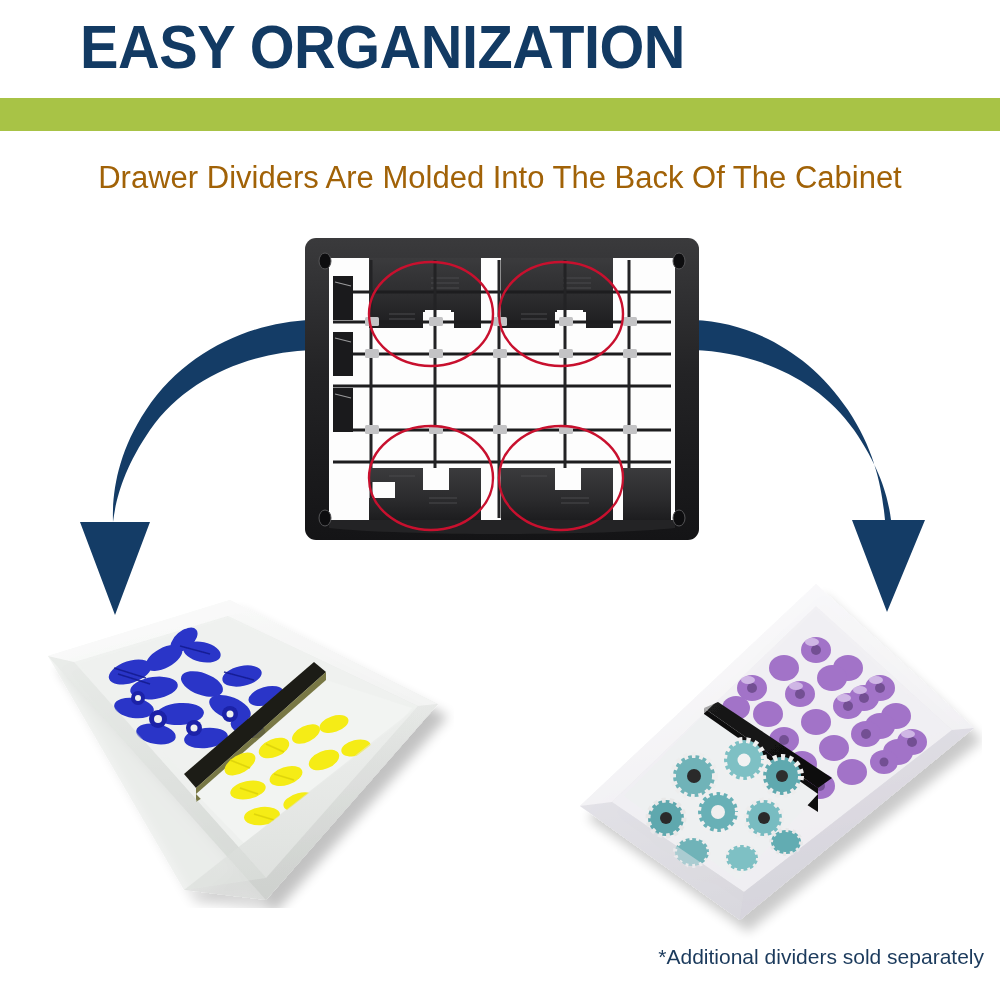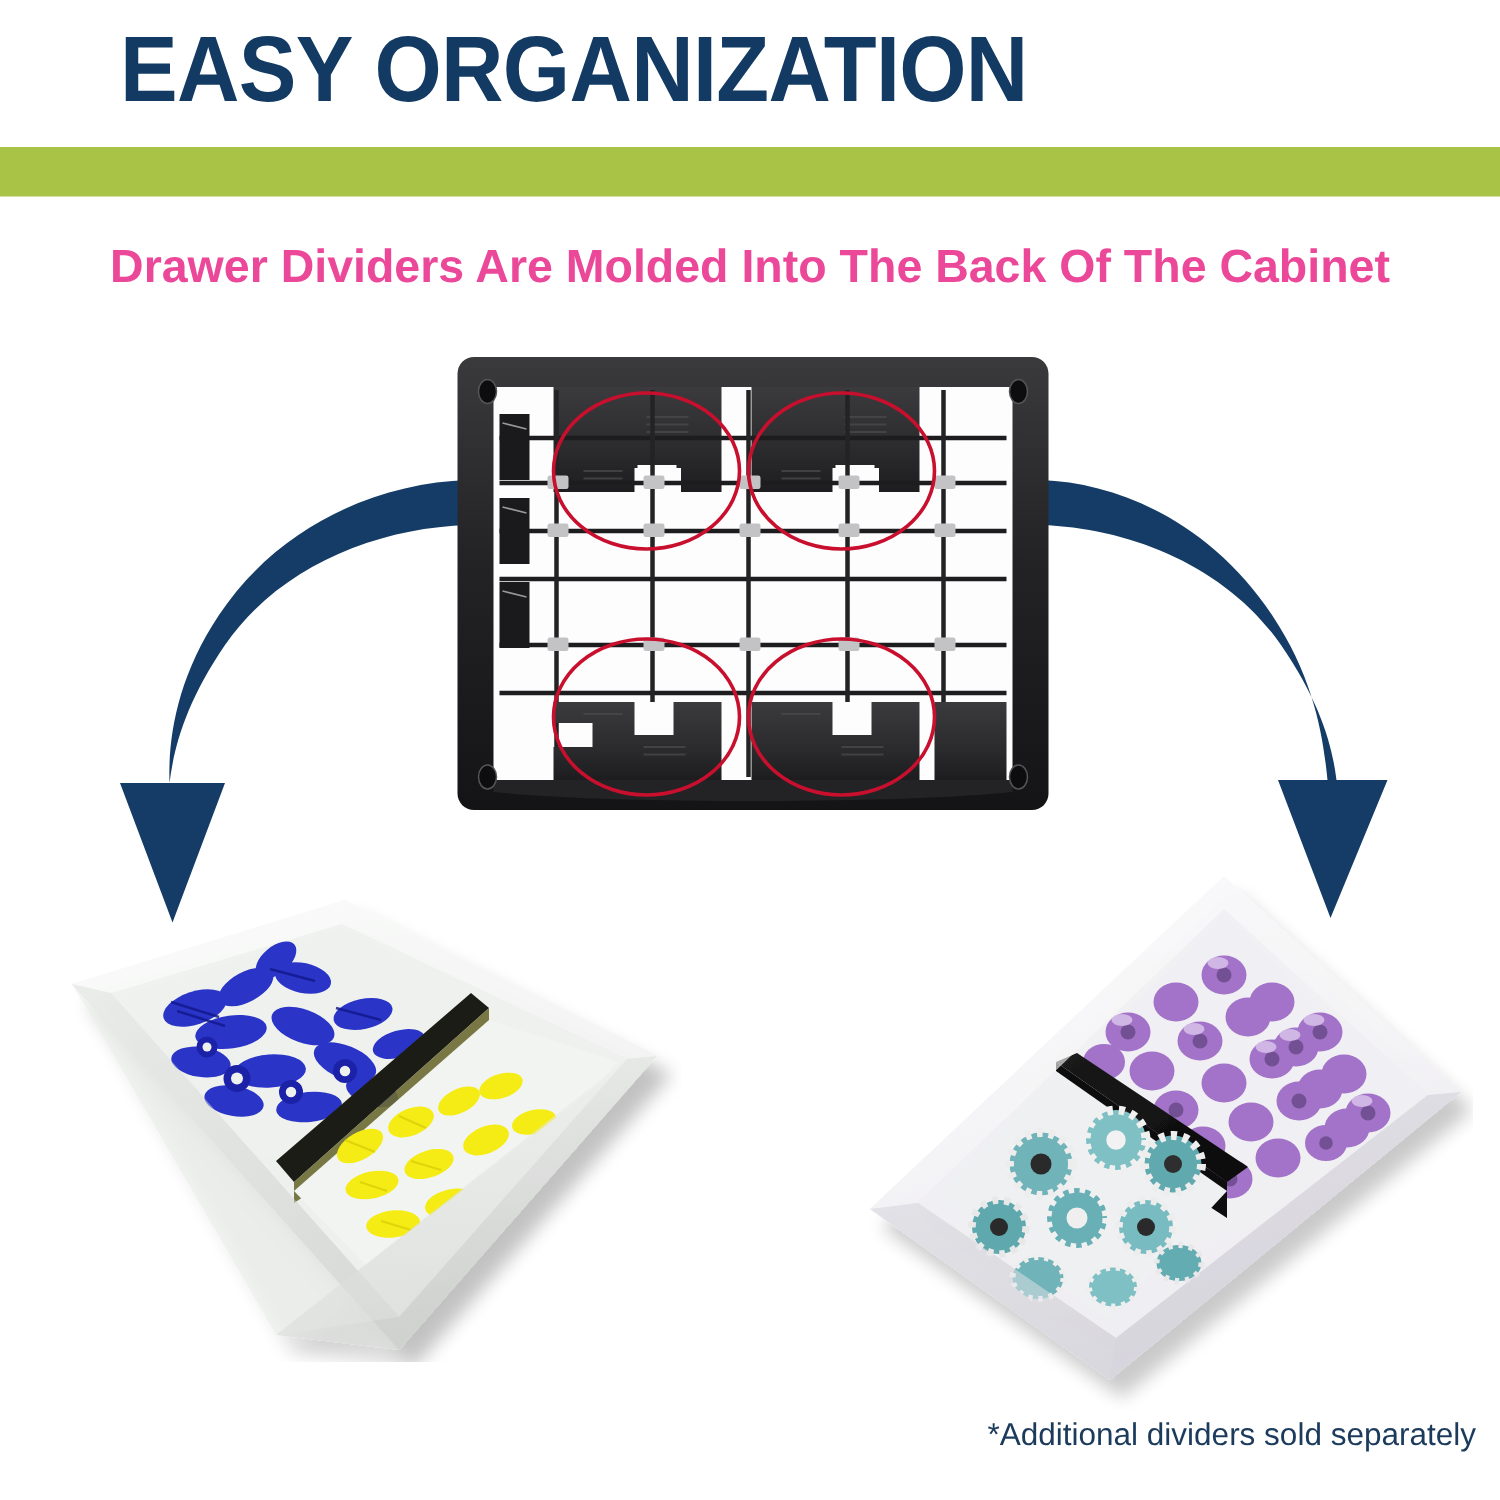--- a/index.html
+++ b/index.html
@@ -49,22 +49,22 @@
   }
 
   .subhead {
     position: absolute;
     left: 0;
     top: 159px;
     width: 1000px;
     text-align: center;
     font-size: 31px;
     line-height: 38px;
-    font-weight: 700;
-    color: #ec4899;
+    font-weight: 400;
+    color: #a16207;
     white-space: nowrap;
   }
 
   .footnote {
     position: absolute;
     left: 0;
     top: 940px;
     width: 984px;
     text-align: right;
     font-size: 21px;

